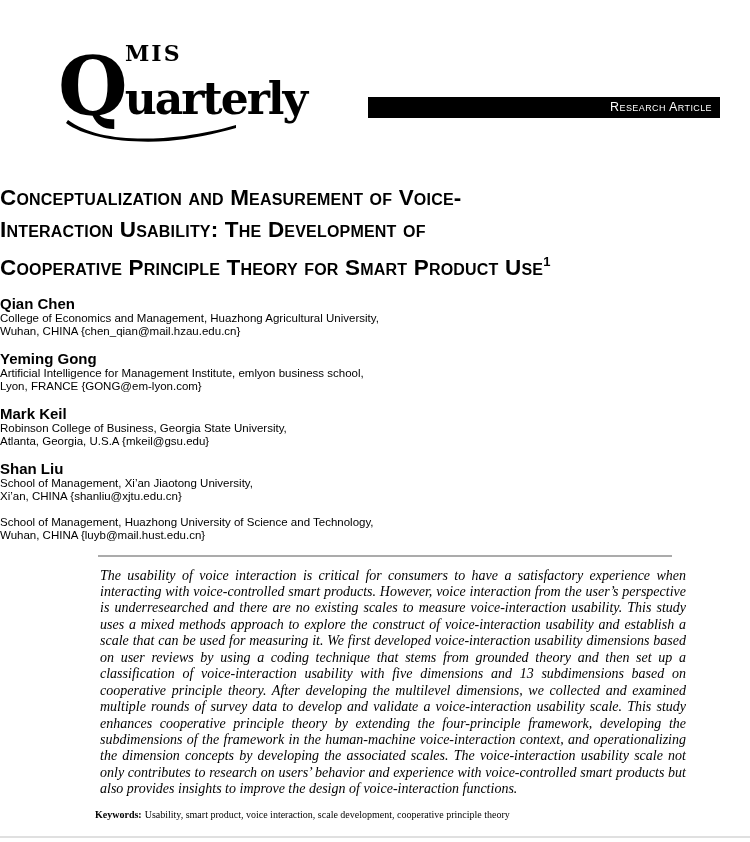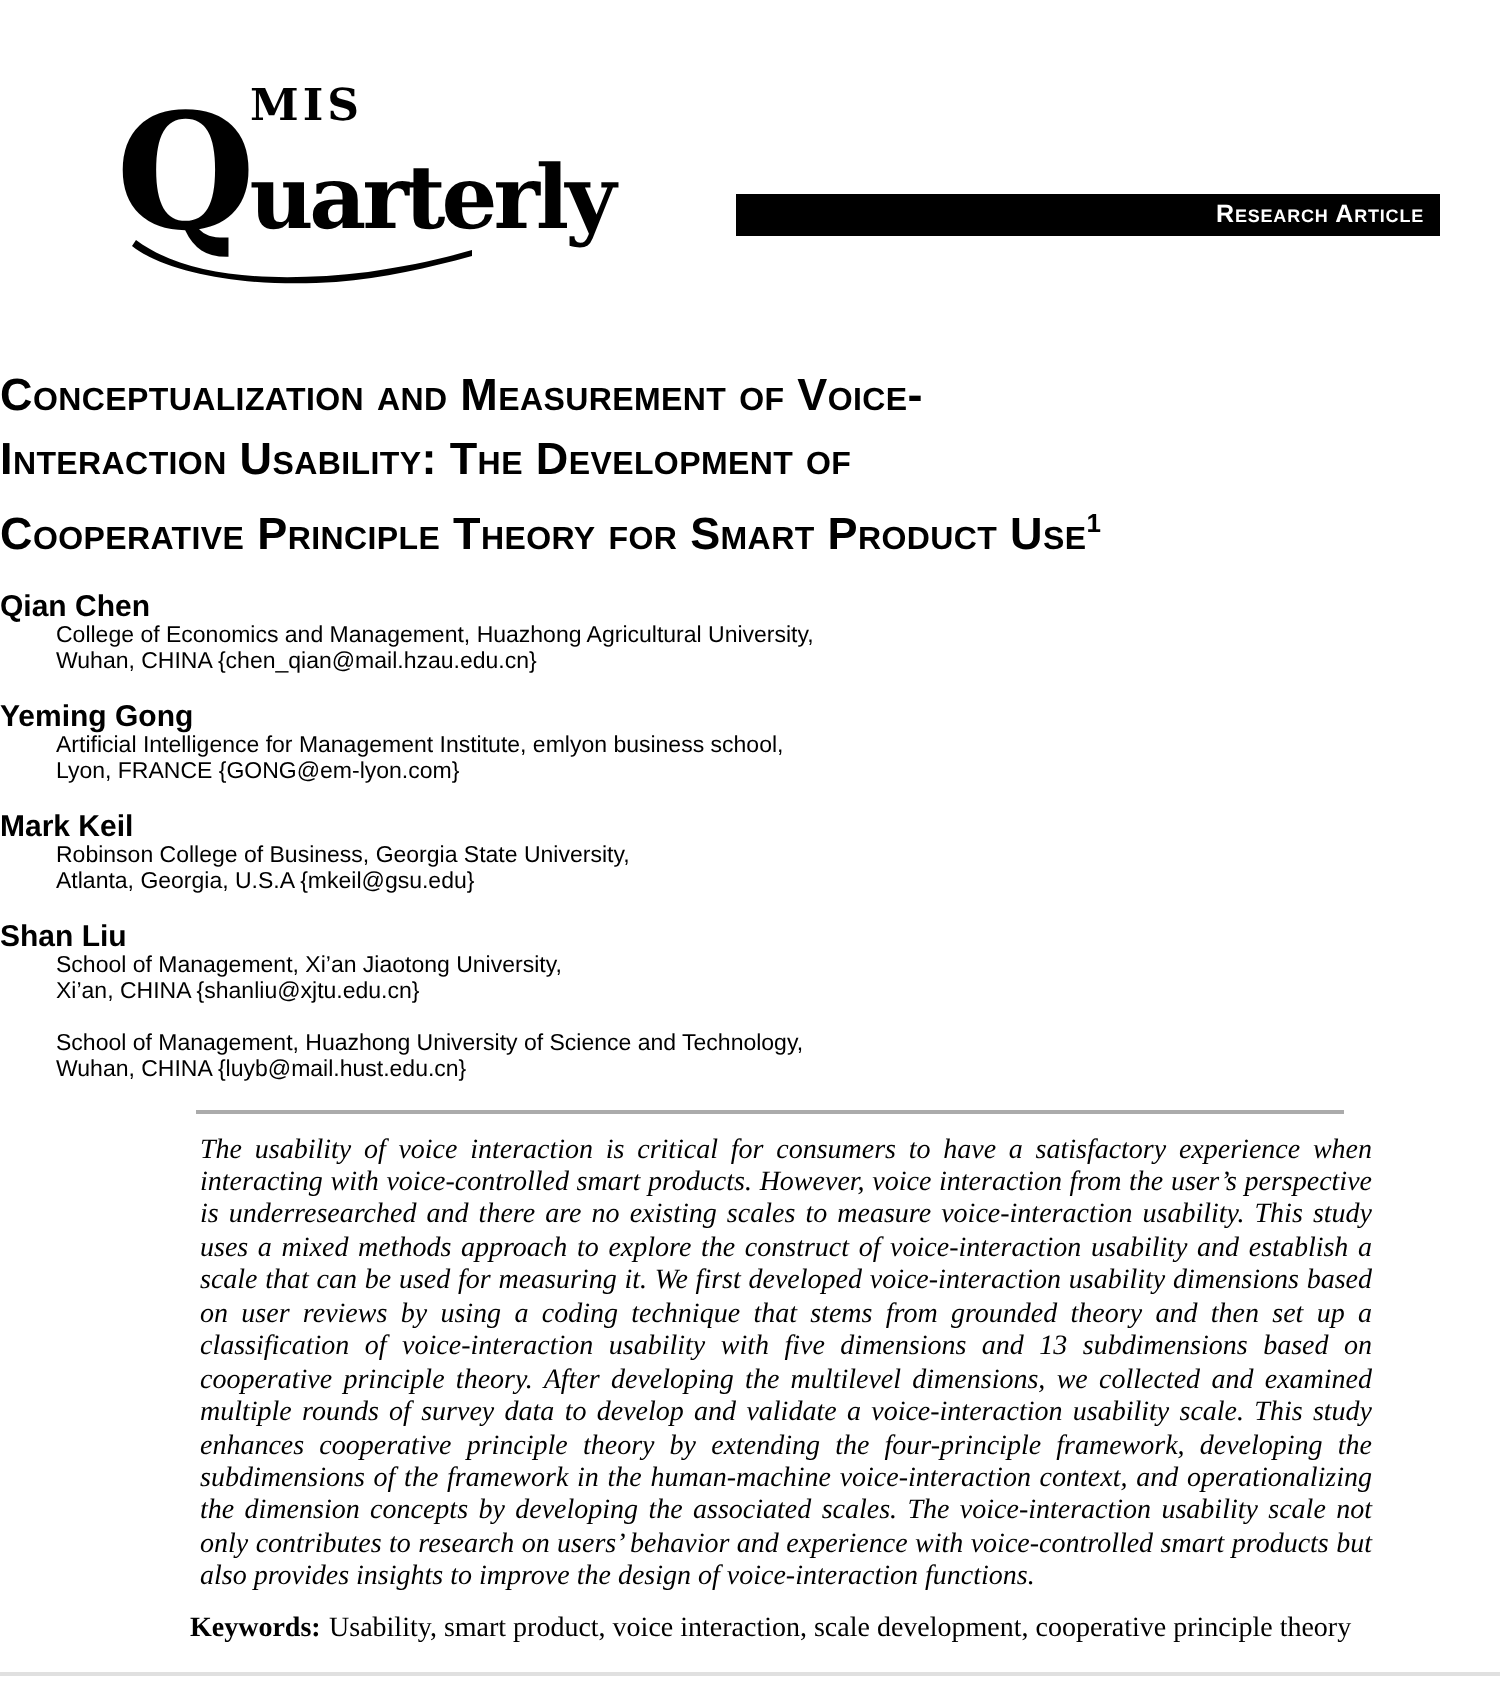--- a/index.html
+++ b/index.html
@@ -27,62 +27,62 @@
     font-weight: bold; line-height: 1; white-space: nowrap;
   }
   .logo-q    { font-size: 80px; letter-spacing: -3px; }
   .logo-rest { font-size: 44px; letter-spacing: -2px; }
   .logo-tail { position: absolute; left: 6px; top: 88px; }
 
   .banner {
     position: absolute; left: 368px; top: 97px; width: 352px; height: 21px;
     background: #000000; color: #ffffff;
     text-align: right; line-height: 21px; padding-right: 8px;
-    font-size: 12.5px; font-weight: bold; font-variant: small-caps;
+    font-size: 12.5px; font-weight: normal; font-variant: small-caps;
     letter-spacing: 0.4px;
   }
 
   
   .title-block {
     margin-top: 42px;
     font-weight: bold;
     font-size: 22.5px;
     font-variant: small-caps;
     line-height: 32px;
     letter-spacing: 0.2px;
   }
   .title-line { display: inline; }
   .title-sup { vertical-align: super; font-size: 13px; font-variant: normal; }
 
   
   .authors { margin-top: 12px; text-align: left; }
   .author-block { margin-bottom: 13px; }
   .author-name { font-size: 15px; font-weight: bold; line-height: 16px; }
-  .author-aff  { font-size: 11.5px; line-height: 13px; color: #000000; padding-left: 28px; }
+  .author-aff  { font-size: 11.5px; line-height: 13px; color: #000000; }
 
   
   .rule-top {
     margin: 2px 0 0 98px; width: 574px; height: 2px;
     background: #ababab; border: none;
   }
 
   
   .abstract {
     margin: 11px 0 0 100px; width: 586px;
     font-family: "Liberation Serif", serif;
     font-style: italic;
     font-size: 14px; line-height: 16.45px;
     text-align: justify;
   }
 
   
   .keywords {
     margin: 9px 0 14px 95px; width: 610px;
     font-family: "Liberation Serif", serif;
-    font-size: 14px; line-height: 16px;
+    font-size: 10px; line-height: 16px;
   }
   .kw-label { font-weight: bold; }
   .kw-text  { margin-left: 0.3em; }
 
   
   .bottom-strip {
     position: absolute; left: 0; top: 836px; width: 750px; height: 2px;
     background: #e0e0e0;
   }
 </style>

